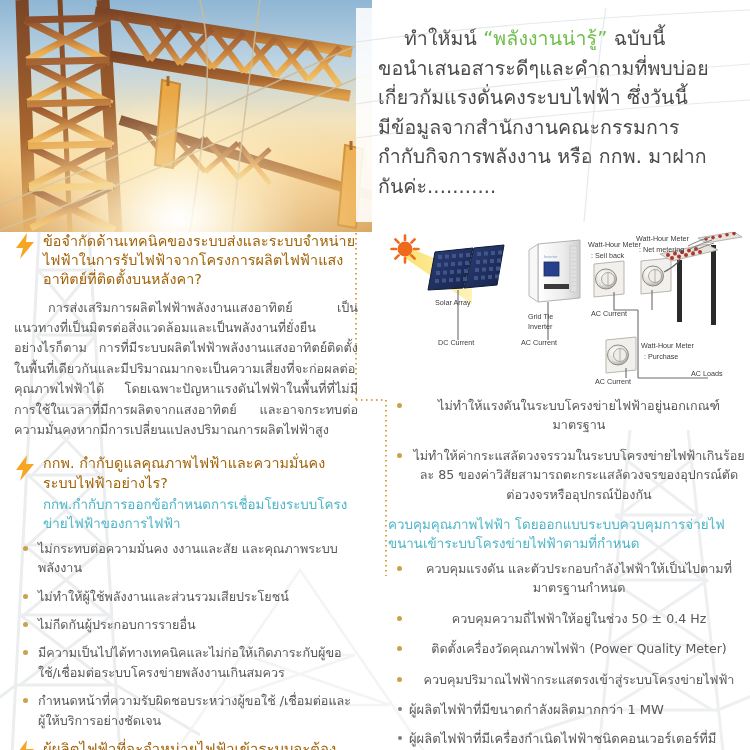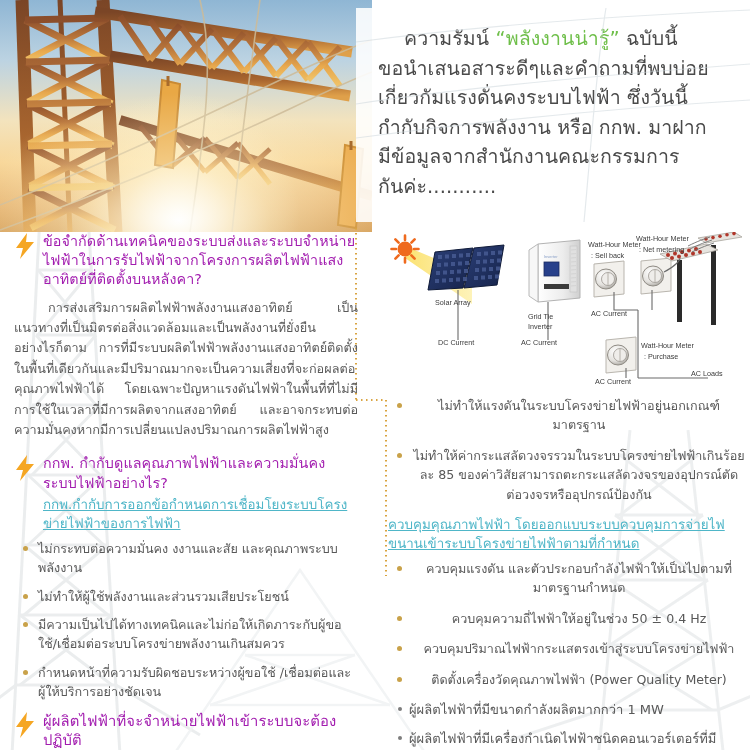--- a/index.html
+++ b/index.html
@@ -55,32 +55,31 @@
 
   
   #col-left  { position: absolute; left: 14px;  top: 232px; width: 344px; }
   #col-right { position: absolute; left: 388px; top: 232px; width: 358px; }
 
   
   .qhead { position: relative; padding-left: 29px; margin-bottom: 2px; }
   .qhead .bolt { position: absolute; left: 0; top: 1px; width: 22px; height: 26px; }
   .qhead .qtxt {
     display: block;
-    color: #a21caf;
+    color: #a16207;
     font-size: 14.3px;
     line-height: 19.2px;
     letter-spacing: .1px;
   }
   .sub-teal {
     color: #4fb6c8;
     font-size: 13.4px;
     line-height: 19px;
     padding-left: 29px;
     display: block;
-    text-decoration: underline;
   }
   .sub-teal.nopad { padding-left: 0; }
 
   .para {
     color: #5a5a5a;
     font-size: 12.7px;
     line-height: 20.4px;
     text-align: justify;
     text-indent: 34px;
     margin-top: 8px;
@@ -213,25 +212,25 @@
 
   <div id="intro-panel">
     <svg id="intro-wires" viewBox="0 0 394 214">
       <g stroke="#cfd8dd" stroke-width="1.2" fill="none" opacity=".55">
         <path d="M0 34 C120 18 260 8 394 2"></path>
         <path d="M0 96 C120 78 260 66 394 56"></path>
         <path d="M0 130 C120 114 260 100 394 92"></path>
         <path d="M250 0 C240 60 235 140 228 214"></path>
       </g>
     </svg>
-    <div class="line first"><span>ความรัมน์ </span><span class="hl">“พลังงานน่ารู้”</span><span>  ฉบับนี้</span></div>
+    <div class="line first"><span>ทำใหัมน์ </span><span class="hl">“พลังงานน่ารู้”</span><span>  ฉบับนี้</span></div>
     <div class="line">ขอนำเสนอสาระดีๆและคำถามที่พบบ่อย</div>
     <div class="line">เกี่ยวกัมแรงดั่นคงระบบไฟฟ้า  ซึ่งวันนี้</div>
+    <div class="line">มีข้อมูลจากสำนักงานคณะกรรมการ</div>
     <div class="line">กำกับกิจการพลังงาน หรือ กกพ. มาฝาก</div>
-    <div class="line">มีข้อมูลจากสำนักงานคณะกรรมการ</div>
     <div class="line">กันค่ะ...........</div>
   </div>
 
   <svg id="divider" viewBox="0 0 46 348">
     <g stroke="#d9a441" stroke-width="2" stroke-dasharray="1.5 3.5" fill="none">
       <path d="M4 0 L4 172"></path>
       <path d="M4 172 L34 172"></path>
       <path d="M34 172 L34 348"></path>
     </g>
   </svg>
@@ -252,20 +251,21 @@
         <path d="M13 0 L2 15 L9 15 L6 26 L20 9 L12 9 Z" fill="#f5a623"></path>
       </svg>
       <span class="qtxt">กกพ. กำกับดูแลคุณภาพไฟฟ้าและความมั่นคงระบบไฟฟ้าอย่างไร?</span>
     </div>
 
     <span class="sub-teal">กกพ.กำกับการออกข้อกำหนดการเชื่อมโยงระบบโครงข่ายไฟฟ้าของการไฟฟ้า</span>
 
     <ul class="bul">
       <li>ไม่กระทบต่อความมั่นคง  งงานและสัย  และคุณภาพระบบพลังงาน</li>
       <li>ไม่ทำให้ผู้ใช้พลังงานและส่วนรวมเสียประโยชน์</li>
+      <li>ไม่กีดกันผู้ประกอบการรายอื่น</li>
       <li>มีความเป็นไปได้ทางเทคนิคและไม่ก่อให้เกิดภาระกับผู้ขอใช้/เชื่อมต่อระบบโครงข่ายพลังงานเกินสมควร</li>
       <li>กำหนดหน้าที่ความรับผิดชอบระหว่างผู้ขอใช้ /เชื่อมต่อและผู้ให้บริการอย่างชัดเจน</li>
     </ul>
 
     <div class="qhead" style="margin-top:6px">
       <svg class="bolt" viewBox="0 0 22 26">
         <path d="M13 0 L2 15 L9 15 L6 26 L20 9 L12 9 Z" fill="#f5a623"></path>
       </svg>
       <span class="qtxt" style="font-size:14.8px">ผู้ผลิตไฟฟ้าที่จะจำหน่ายไฟฟ้าเข้าระบบจะต้องปฏิบัติ</span>
     </div>
@@ -457,22 +457,22 @@
     <ul class="bul right">
       <li>ไม่ทำให้แรงดันในระบบโครงข่ายไฟฟ้าอยู่นอกเกณฑ์มาตรฐาน</li>
       <li>ไม่ทำให้ค่ากระแสลัดวงจรรวมในระบบโครงข่ายไฟฟ้าเกินร้อยละ 85 ของค่าวิสัยสามารถตะกระแสลัดวงจรของอุปกรณ์ตัดต่อวงจรหรืออุปกรณ์ป้องกัน</li>
     </ul>
 
     <span class="sub-teal nopad">ควบคุมคุณภาพไฟฟ้า โดยออกแบบระบบควบคุมการจ่ายไฟขนานเข้าระบบโครงข่ายไฟฟ้าตามที่กำหนด</span>
 
     <ul class="bul right">
       <li>ควบคุมแรงดัน  และตัวประกอบกำลังไฟฟ้าให้เป็นไปตามที่มาตรฐานกำหนด</li>
       <li>ควบคุมความถี่ไฟฟ้าให้อยู่ในช่วง 50 ± 0.4 Hz</li>
+      <li>ติดตั้งเครื่องวัดคุณภาพไฟฟ้า (Power Quality Meter)</li>
       <li>ควบคุมปริมาณไฟฟ้ากระแสตรงเข้าสู่ระบบโครงข่ายไฟฟ้า</li>
-      <li>ติดตั้งเครื่องวัดคุณภาพไฟฟ้า (Power Quality Meter)</li>
     </ul>
 
     <ul class="bul sub">
       <li>ผู้ผลิตไฟฟ้าที่มีขนาดกำลังผลิตมากกว่า 1 MW</li>
       <li>ผู้ผลิตไฟฟ้าที่มีเครื่องกำเนิดไฟฟ้าชนิดคอนเวอร์เตอร์ที่มีขนาดรวมกันมากกว่า 250kW</li>
     </ul>
 
   </div>
 
 </div>

